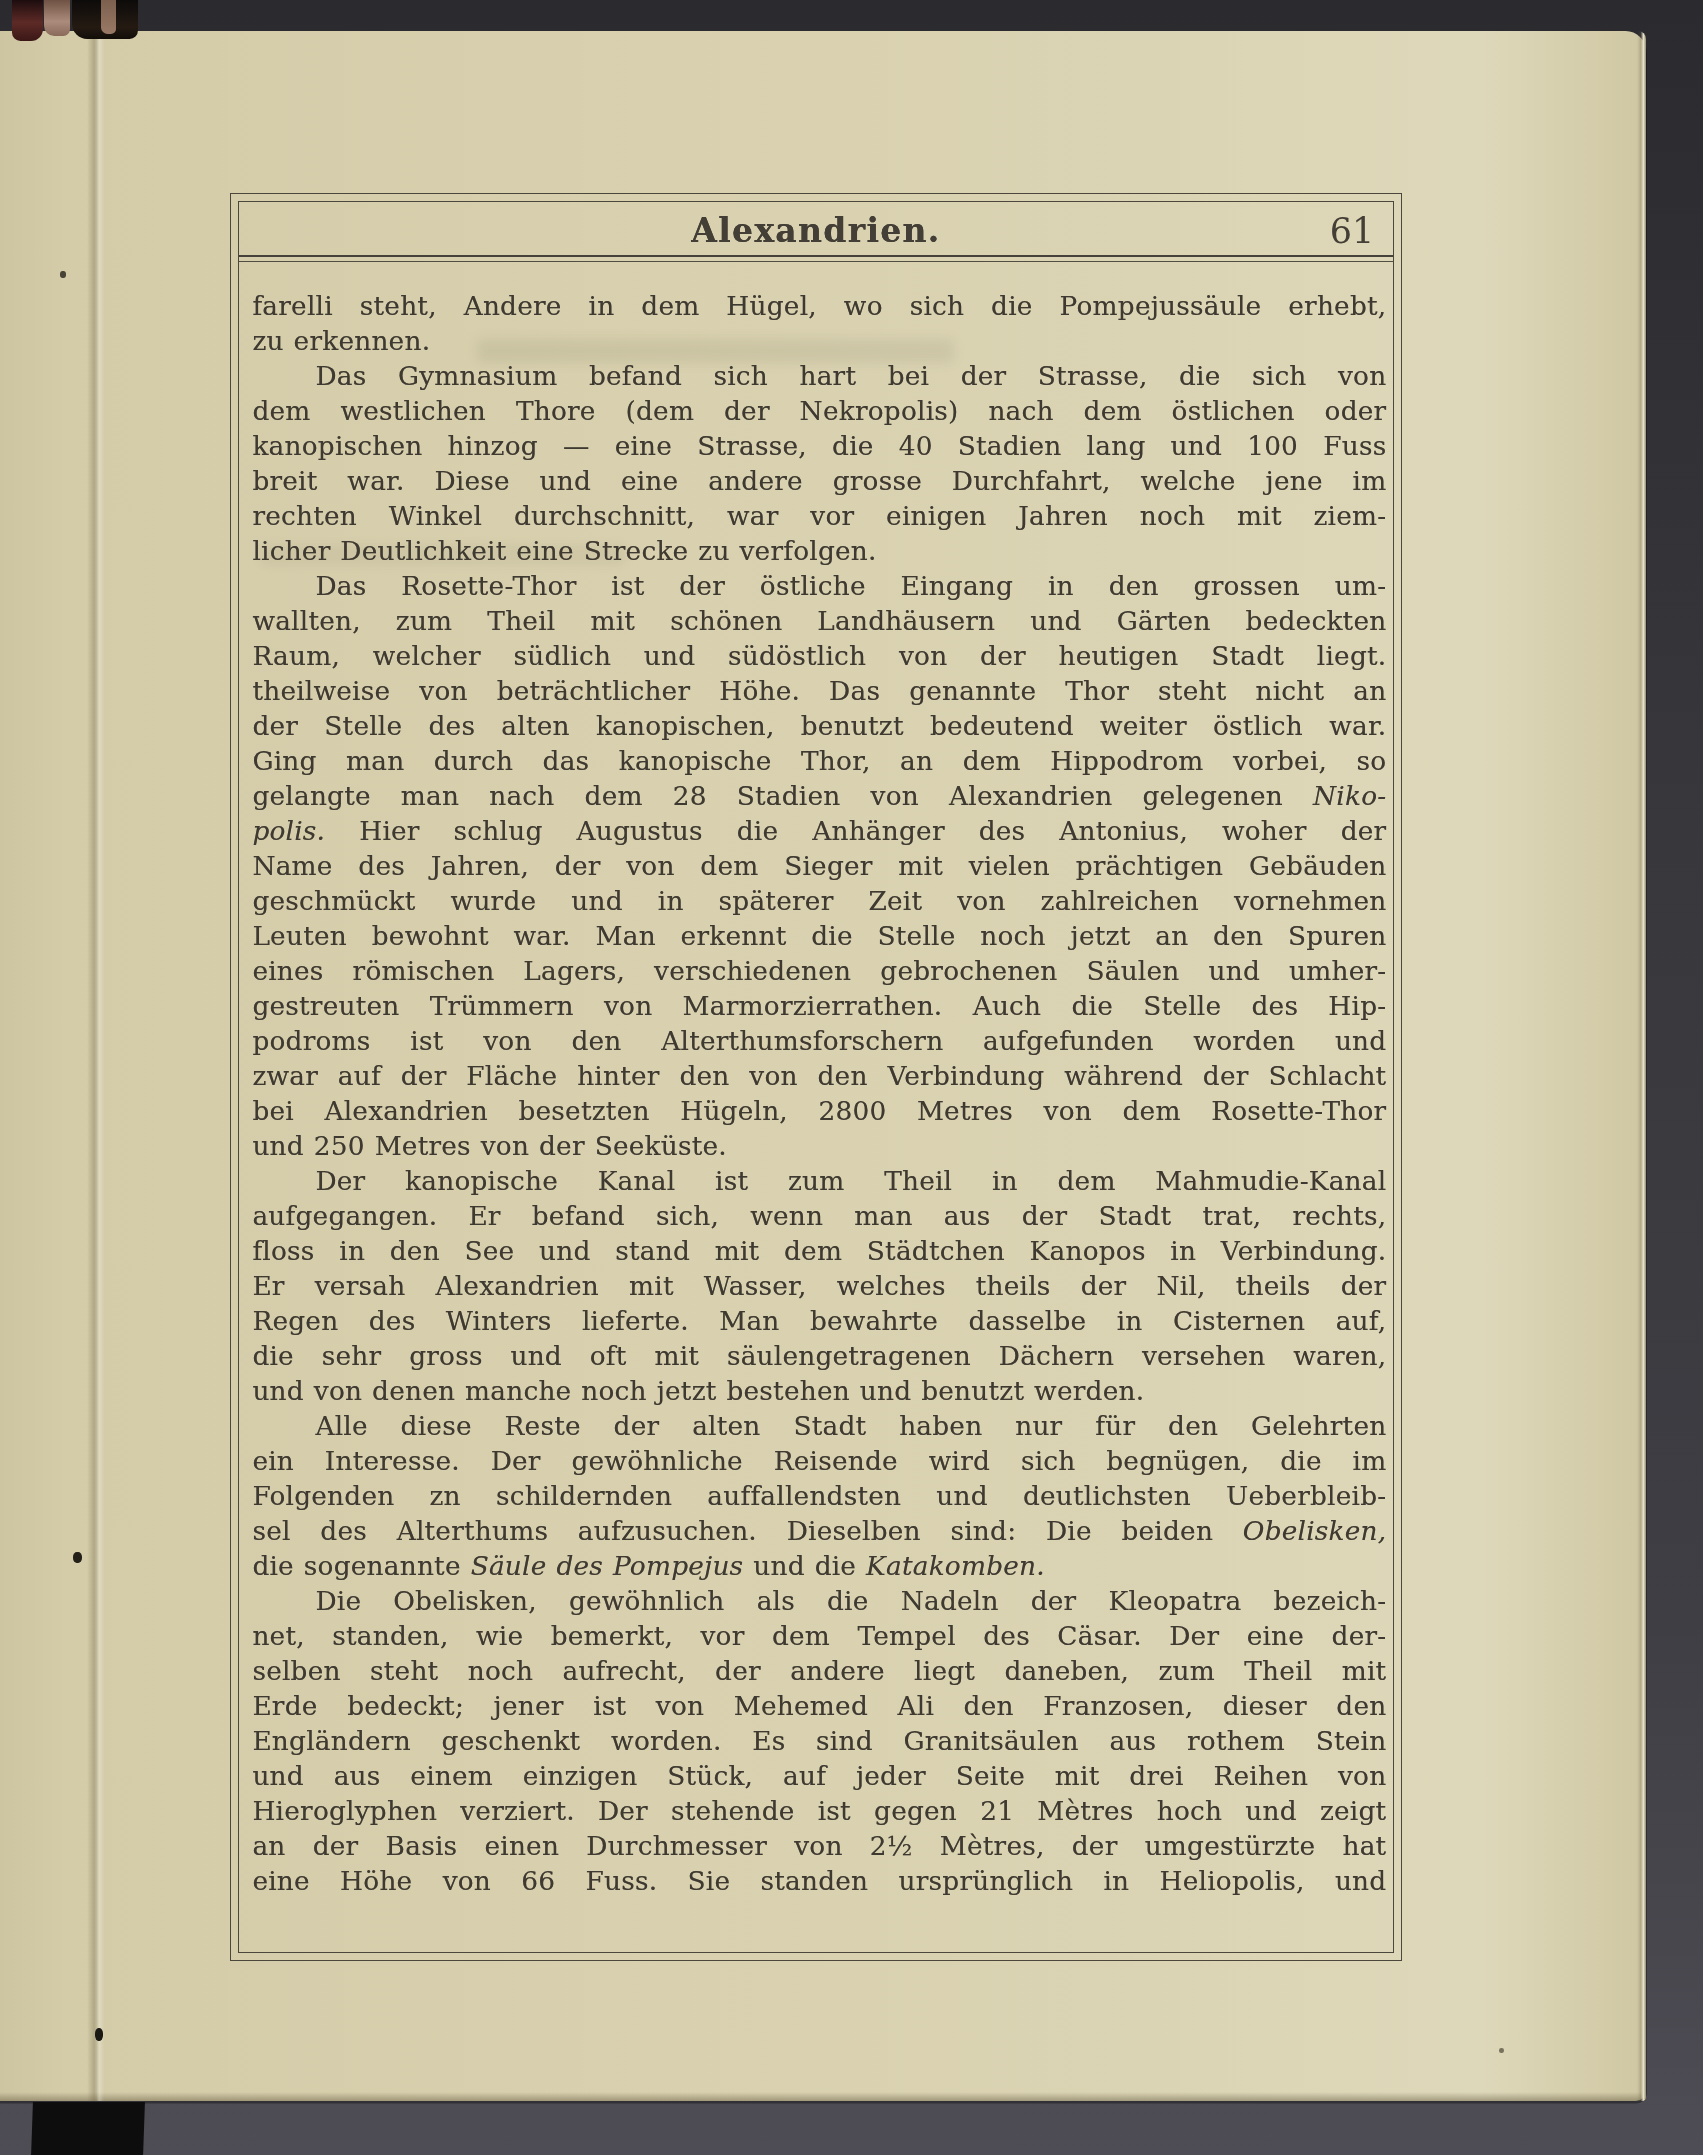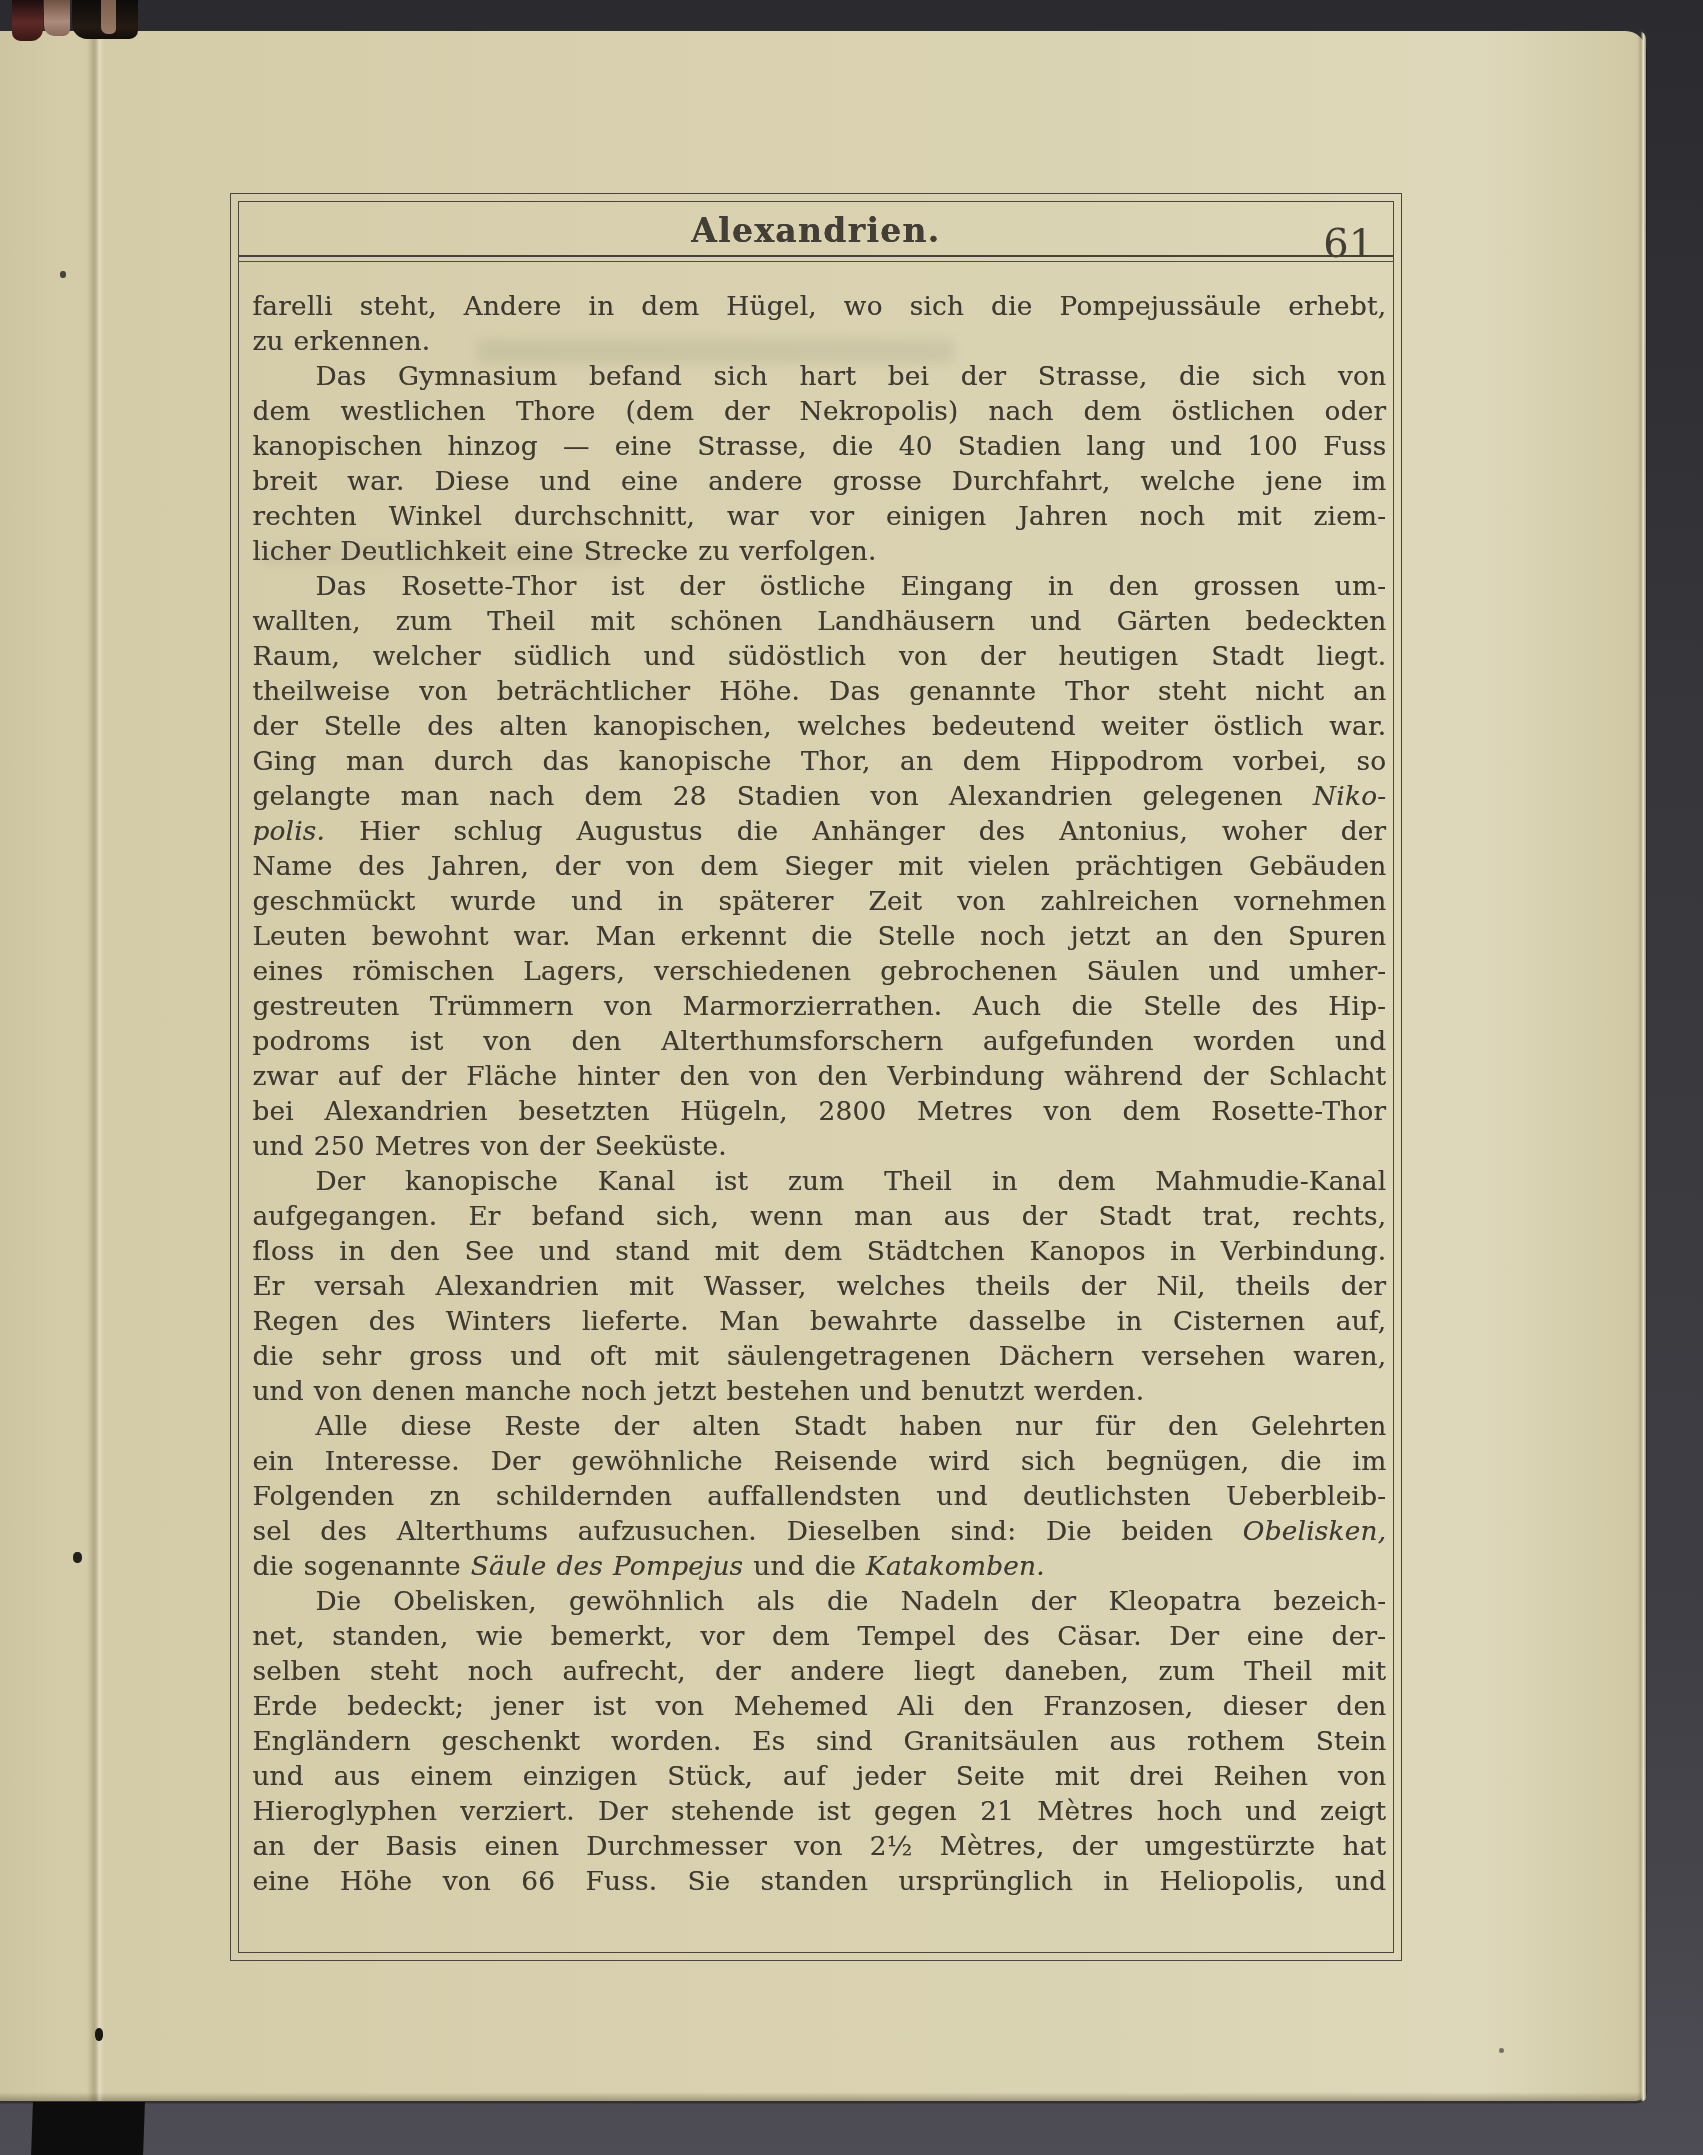--- a/index.html
+++ b/index.html
@@ -16,21 +16,21 @@
   .page::before{content:"";position:absolute;left:0;bottom:0;width:100%;height:9.4px;
     background:linear-gradient(180deg,rgba(0,0,0,0) 0%,rgba(70,60,35,.38) 100%);}
   .crease{position:absolute;left:87px;top:0;width:17px;height:100%;
     background:linear-gradient(90deg,rgba(90,80,50,0) 0%,rgba(95,82,52,.30) 42%,rgba(60,50,30,.14) 55%,rgba(255,255,252,.28) 72%,rgba(90,80,50,0) 100%);}
   .frame{position:absolute;left:230px;top:162px;width:1172px;height:1768px;
     border:1.7px solid #4c473d;box-sizing:border-box;}
   .frame-inner{position:absolute;inset:6.8px;border:1.7px solid #4c473d;}
   .head{position:relative;height:48px;margin-top:5.1px;}
   .head-title{display:block;text-align:center;font-size:33px;font-weight:bold;
     color:#443f36;letter-spacing:1.3px;line-height:48px;text-shadow:0 0 0.4px #443f36;}
-  .head-num{position:absolute;right:19px;top:12px;font-size:40px;color:#443f36;line-height:48px;}
+  .head-num{position:absolute;right:19px;top:0;font-size:35px;color:#443f36;line-height:48px;}
   .head-rule{height:4.3px;border-top:2.6px solid #46413a;border-bottom:0.9px solid #524d42;}
   .text-block{margin:25.6px 6.8px 0 13.6px;}
   .line{font-size:26.4px;line-height:35px;color:#3f3a31;letter-spacing:0.2px;
     word-spacing:1.3px;text-shadow:0 0 0.3px rgba(63,58,49,.55);}
   .line.j{text-align:justify;text-align-last:justify;}
   .line.ind{text-indent:63px;}
   .it{font-style:italic;}
   .thread{position:absolute;}
   .thread-a{left:12px;top:0;width:31px;height:41px;
     background:linear-gradient(180deg,#1d0d0e 0%,#5d2a26 55%,#3a1716 100%);
@@ -77,21 +77,21 @@
             <div class="line j ind" style="color: rgb(63, 58, 49);"><span>Das Gymnasium befand sich hart bei der Strasse, die sich von</span></div>
             <div class="line j" style="color: rgb(63, 58, 49);"><span>dem westlichen Thore (dem der Nekropolis) nach dem östlichen oder</span></div>
             <div class="line j" style="color: rgb(63, 58, 49);"><span>kanopischen hinzog — eine Strasse, die 40 Stadien lang und 100 Fuss</span></div>
             <div class="line j" style="color: rgb(63, 58, 49);"><span>breit war. Diese und eine andere grosse Durchfahrt, welche jene im</span></div>
             <div class="line j" style="color: rgb(63, 58, 49);"><span>rechten Winkel durchschnitt, war vor einigen Jahren noch mit ziem-</span></div>
             <div class="line" style="color: rgb(63, 58, 49);"><span>licher Deutlichkeit eine Strecke zu verfolgen.</span></div>
             <div class="line j ind" style="color: rgb(63, 58, 49);"><span>Das Rosette-Thor ist der östliche Eingang in den grossen um-</span></div>
             <div class="line j" style="color: rgb(63, 58, 49);"><span>wallten, zum Theil mit schönen Landhäusern und Gärten bedeckten</span></div>
             <div class="line j" style="color: rgb(63, 58, 49);"><span>Raum, welcher südlich und südöstlich von der heutigen Stadt liegt.</span></div>
             <div class="line j" style="color: rgb(63, 58, 49);"><span>theilweise von beträchtlicher Höhe. Das genannte Thor steht nicht an</span></div>
-            <div class="line j" style="color: rgb(63, 58, 49);"><span>der Stelle des alten kanopischen, welches bedeutend weiter östlich war.</span></div>
+            <div class="line j" style="color: rgb(63, 58, 49);"><span>der Stelle des alten kanopischen, benutzt bedeutend weiter östlich war.</span></div>
             <div class="line j" style="color: rgb(63, 58, 49);"><span>Ging man durch das kanopische Thor, an dem Hippodrom vorbei, so</span></div>
             <div class="line j" style="color: rgb(63, 58, 49);"><span>gelangte man nach dem 28 Stadien von Alexandrien gelegenen </span><span class="it">Niko-</span></div>
             <div class="line j" style="color: rgb(63, 58, 49);"><span class="it">polis.</span><span> Hier schlug Augustus die Anhänger des Antonius, woher der</span></div>
             <div class="line j" style="color: rgb(63, 58, 49);"><span>Name des Jahren, der von dem Sieger mit vielen prächtigen Gebäuden</span></div>
             <div class="line j" style="color: rgb(63, 58, 49);"><span>geschmückt wurde und in späterer Zeit von zahlreichen vornehmen</span></div>
             <div class="line j" style="color: rgb(63, 58, 49);"><span>Leuten bewohnt war. Man erkennt die Stelle noch jetzt an den Spuren</span></div>
             <div class="line j" style="color: rgb(63, 58, 49);"><span>eines römischen Lagers, verschiedenen gebrochenen Säulen und umher-</span></div>
             <div class="line j" style="color: rgb(63, 58, 49);"><span>gestreuten Trümmern von Marmorzierrathen. Auch die Stelle des Hip-</span></div>
             <div class="line j" style="color: rgb(63, 58, 49);"><span>podroms ist von den Alterthumsforschern aufgefunden worden und</span></div>
             <div class="line j" style="color: rgb(63, 58, 49);"><span>zwar auf der Fläche hinter den von den Verbindung während der Schlacht</span></div>

